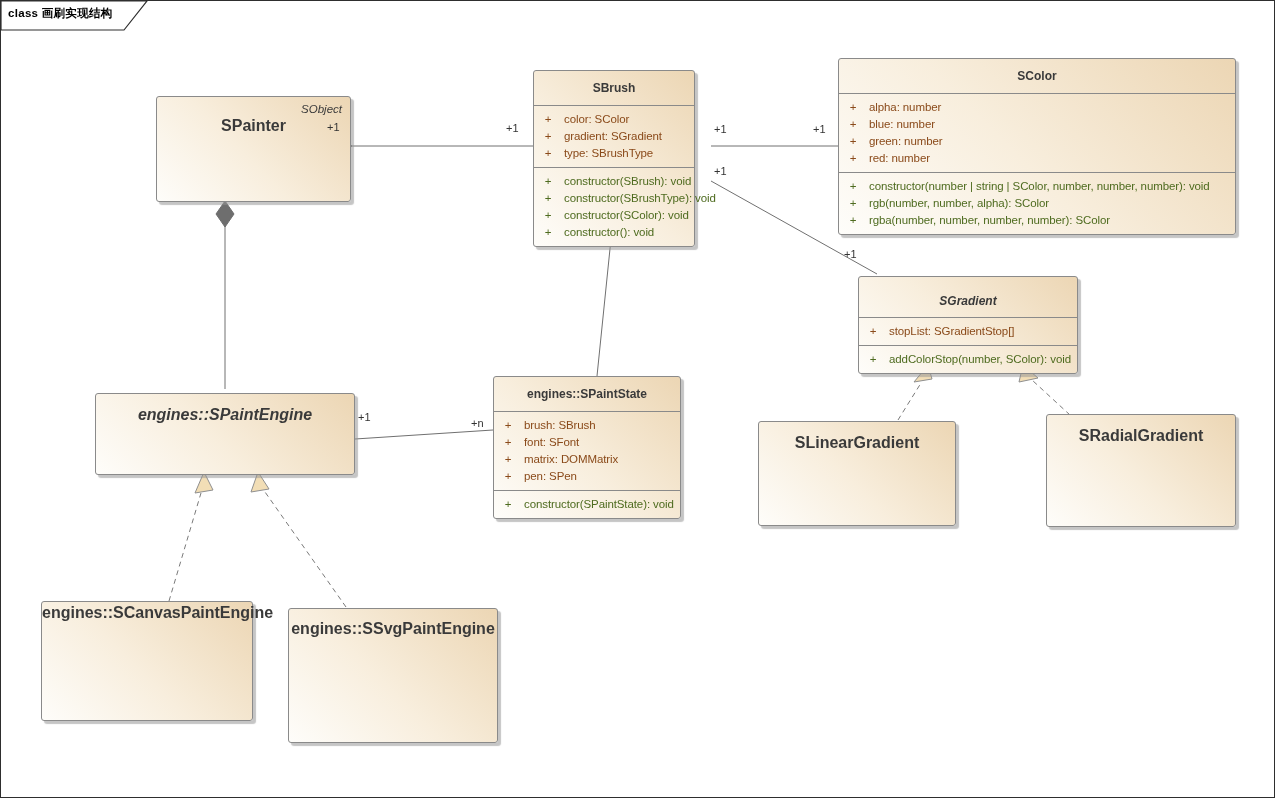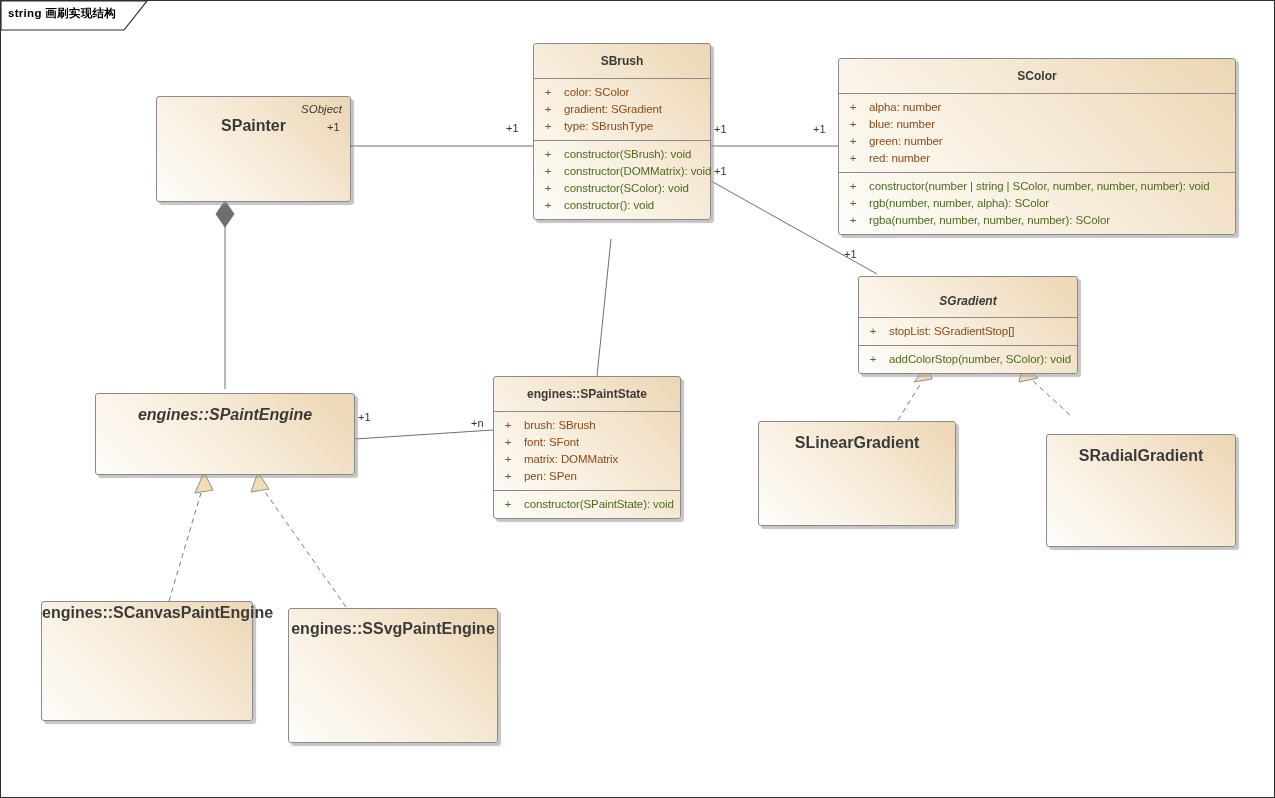--- a/index.html
+++ b/index.html
@@ -89,30 +89,30 @@
       <line x1="168" y1="600" x2="200" y2="492" stroke="#7a7a7a" stroke-dasharray="5 4"></line>
       <polygon points="203,471 194,492 212,489" fill="#f2deb6" stroke="#8f8f8f"></polygon>
     </g>
 
     <g>
       <line x1="345" y1="606" x2="264" y2="491" stroke="#7a7a7a" stroke-dasharray="5 4"></line>
       <polygon points="257,471 250,491 268,488" fill="#f2deb6" stroke="#8f8f8f"></polygon>
     </g>
   </svg>
 
-  <div class="frame-tab-label">string 画刷实现结构</div>
+  <div class="frame-tab-label">class 画刷实现结构</div>
 
   <div class="cls" style="left:127px;top:95px;width:195px;height:106px;margin-left:28px;">
     <div class="hd-col">
       <div class="stereotype">SObject</div>
       <div class="title-line">SPainter</div>
     </div>
   </div>
 
-  <div class="cls" style="left:532px;top:42px;width:178px;">
+  <div class="cls" style="left:532px;top:69px;width:162px;">
     <div class="hd" style="height:34px;">SBrush</div>
     <div class="sec">
       <div class="member attr">
         <span class="vis">+</span>
         <span>color: SColor</span>
         </div>
       <div class="member attr">
         <span class="vis">+</span>
         <span>gradient: SGradient</span>
         </div>
@@ -121,21 +121,21 @@
         <span>type: SBrushType</span>
         </div>
     </div>
     <div class="sec">
       <div class="member meth">
         <span class="vis">+</span>
         <span>constructor(SBrush): void</span>
         </div>
       <div class="member meth">
         <span class="vis">+</span>
-        <span>constructor(DOMMatrix): void</span>
+        <span>constructor(SBrushType): void</span>
         </div>
       <div class="member meth">
         <span class="vis">+</span>
         <span>constructor(SColor): void</span>
         </div>
       <div class="member meth">
         <span class="vis">+</span>
         <span>constructor(): void</span>
         </div>
     </div>
@@ -222,21 +222,21 @@
   </div>
 
   <div class="cls" style="left:94px;top:392px;width:260px;height:82px;">
     <div class="title-line empty-title" style="font-style:italic;">engines::SPaintEngine</div>
   </div>
 
   <div class="cls" style="left:757px;top:420px;width:198px;height:105px;">
     <div class="title-line empty-title">SLinearGradient</div>
   </div>
 
-  <div class="cls" style="left:1045px;top:413px;width:190px;height:113px;margin-top:20px;">
+  <div class="cls" style="left:1045px;top:413px;width:190px;height:113px;">
     <div class="title-line empty-title">SRadialGradient</div>
   </div>
 
   <div class="cls" style="left:40px;top:600px;width:212px;height:120px;">
     <div class="title-line" style="padding-top:2px;">engines::SCanvasPaintEngine</div>
   </div>
 
   <div class="cls" style="left:287px;top:607px;width:210px;height:135px;">
     <div class="title-line" style="padding-top:11px;">engines::SSvgPaintEngine</div>
   </div>

